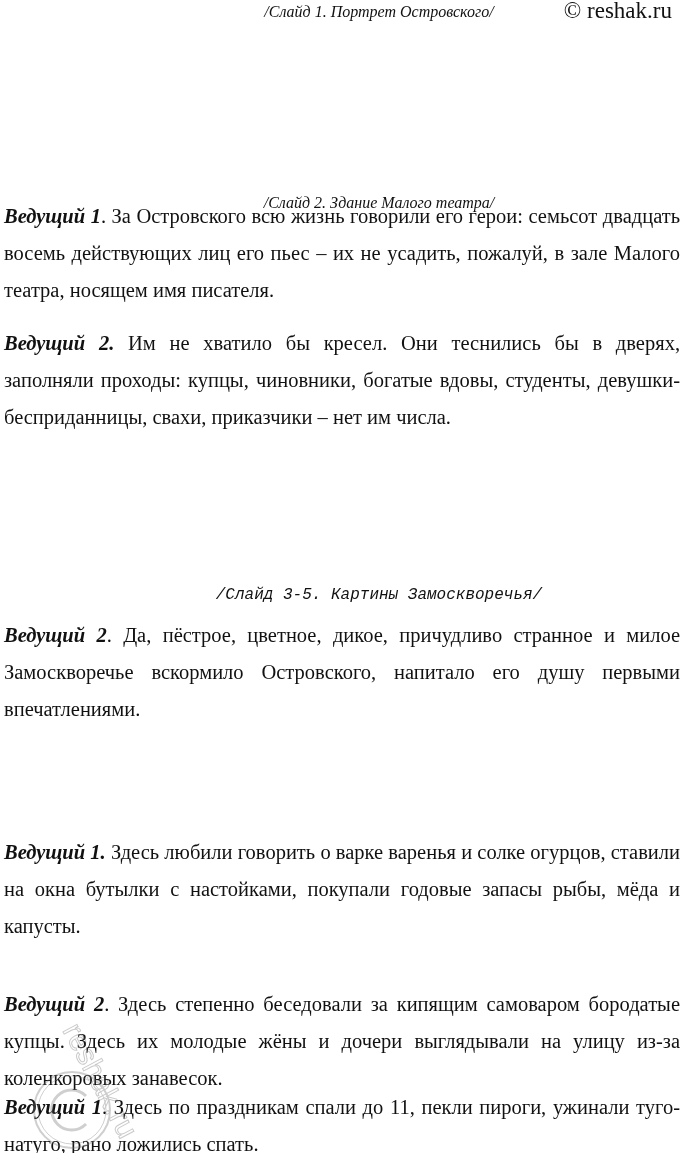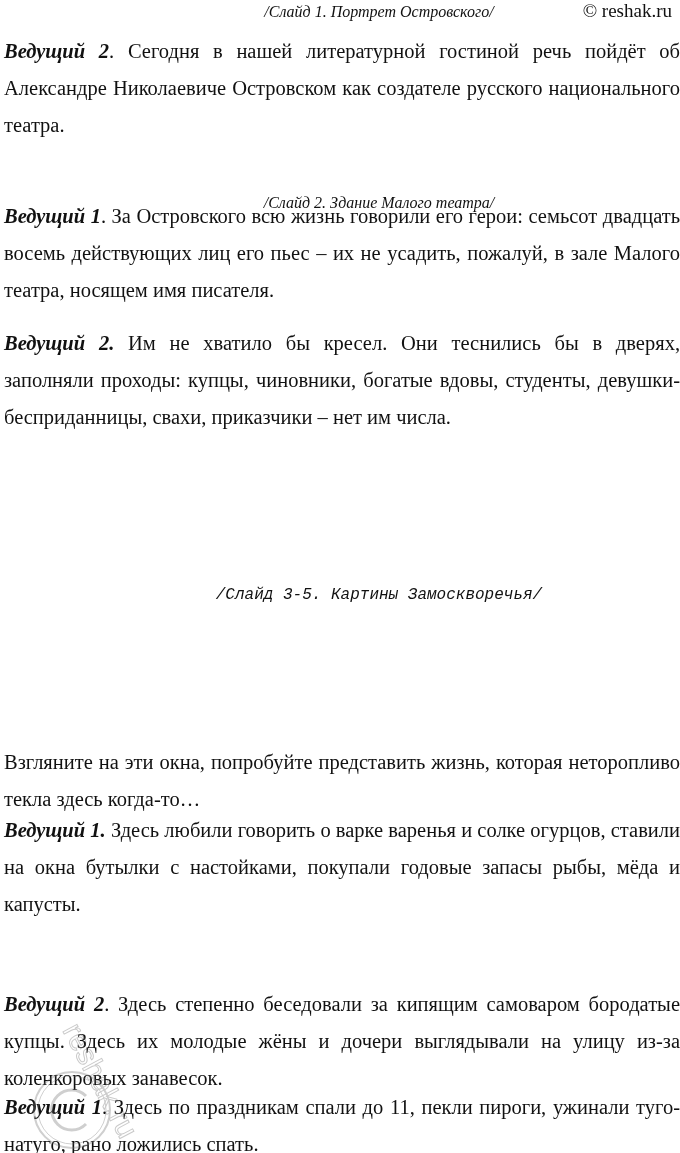--- a/index.html
+++ b/index.html
@@ -7,21 +7,21 @@
     width: 680px; height: 1153px; overflow: hidden; position: relative;
     font-family: "Liberation Serif", serif; color: #111;
   }
   .page { position: absolute; left: 0; top: 0; width: 680px; height: 1153px; }
   .header-line { position: absolute; top: 0; left: 0; width: 680px; height: 24px; }
   .slide-note {
     position: absolute; width: 680px; left: 0; text-align: center;
     font-style: italic; font-size: 16px; line-height: 20px; padding-left: 39px;
   }
   .watermark-top {
-    position: absolute; right: 8px; top: 0; font-size: 19px; line-height: 22px;
+    position: absolute; right: 8px; top: 0; font-size: 23px; line-height: 22px;
   }
   .para {
     position: absolute; left: 4px; width: 676px;
     font-size: 20.5px; line-height: 37px; text-align: justify;
     text-align-last: left;
   }
   .speaker { font-weight: bold; font-style: italic; }
   .wm {
     position: absolute; left: 22px; top: 1000px; width: 160px; height: 160px;
     pointer-events: none; opacity: 0.35;
@@ -29,43 +29,40 @@
 </style>
 </head>
 <body>
 
 <div class="page">
   <div class="header-line">
     <div class="slide-note" style="top:2px;">/Слайд 1. Портрет Островского/</div>
     <div class="watermark-top">© reshak.ru</div>
   </div>
 
-  <div class="para" style="top:33px;">
-    <span class="speaker">Ведущий 2</span><span>. </span><span>Сегодня в нашей литературной гостиной речь пойдёт об Александре Николаевиче Островском как создателе русского национального театра.</span>
-  </div>
 
   <div class="slide-note" style="top:166px;margin-top:27px;">/Слайд 2. Здание Малого театра/</div>
 
   <div class="para" style="top:198px;">
     <span class="speaker">Ведущий 1</span><span>. </span><span>За Островского всю жизнь говорили его герои: семьсот двадцать восемь действующих лиц его пьес – их не усадить, пожалуй, в зале Малого театра, носящем имя писателя.</span>
   </div>
 
   <div class="para" style="top:325px;">
     <span class="speaker">Ведущий 2.</span><span> </span><span>Им не хватило бы кресел. Они теснились бы в дверях, заполняли проходы: купцы, чиновники, богатые вдовы, студенты, девушки-бесприданницы, свахи, приказчики – нет им числа.</span>
   </div>
 
 
   <div class="slide-note" style="top:585px;font-family:Liberation Mono, monospace;">/Слайд 3-5. Картины Замоскворечья/</div>
 
-
-  <div class="para" style="top:744px;">
-    <span>Взгляните на эти окна, попробуйте представить жизнь, которая неторопливо текла здесь когда-то…</span>
+  <div class="para" style="top:617px;">
+    <span class="speaker">Ведущий 2</span><span>. </span><span>Да, пёстрое, цветное, дикое, причудливо странное и милое Замоскворечье вскормило Островского, напитало его душу первыми впечатлениями.</span>
   </div>
 
-  <div class="para" style="top:812px;">
+
+  <div class="para" style="top:834px;">
     <span class="speaker">Ведущий 1.</span><span> </span><span>Здесь любили говорить о варке варенья и солке огурцов, ставили на окна бутылки с настойками, покупали годовые запасы рыбы, мёда и капусты.</span>
   </div>
 
   <div class="para" style="top:962px;margin-top:24px;">
     <span class="speaker">Ведущий 2</span><span>. </span><span>Здесь степенно беседовали за кипящим самоваром бородатые купцы. Здесь их молодые жёны и дочери выглядывали на улицу из-за коленкоровых занавесок.</span>
   </div>
 
   <div class="para" style="top:1089px;">
     <span class="speaker">Ведущий 1</span><span>. </span><span>Здесь по праздникам спали до 11, пекли пироги, ужинали туго-натуго, рано ложились спать.</span>
   </div>

